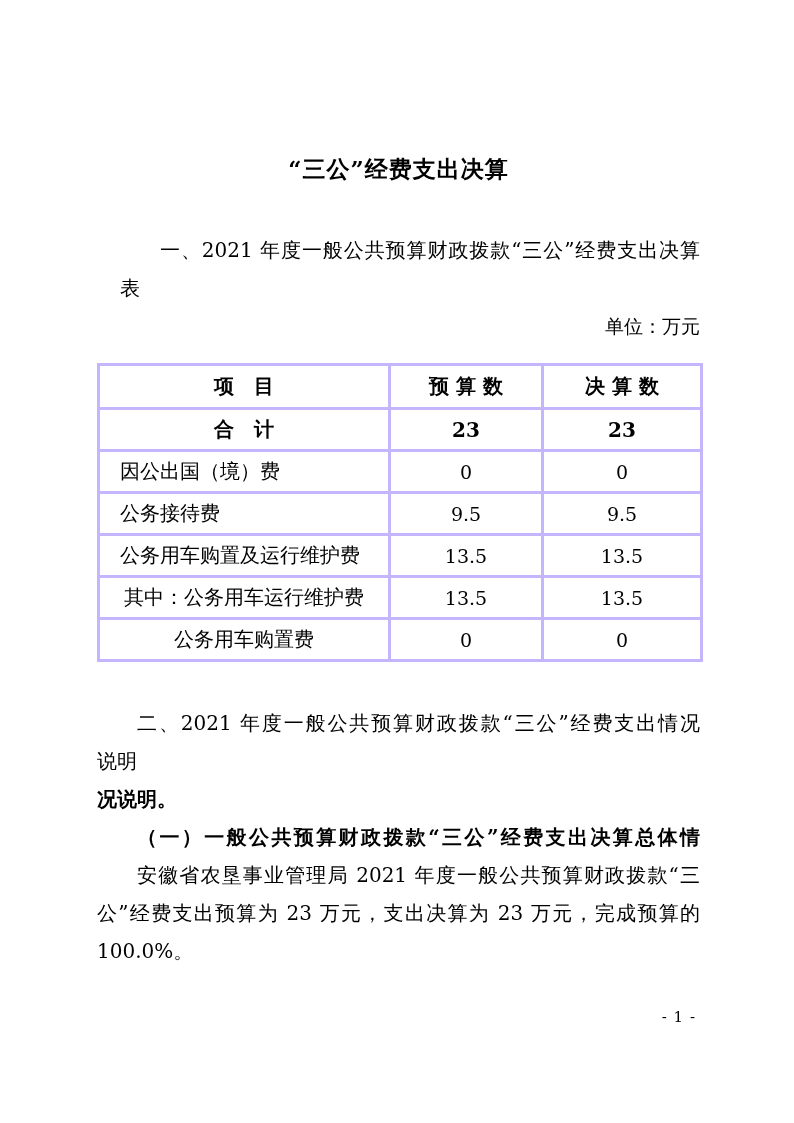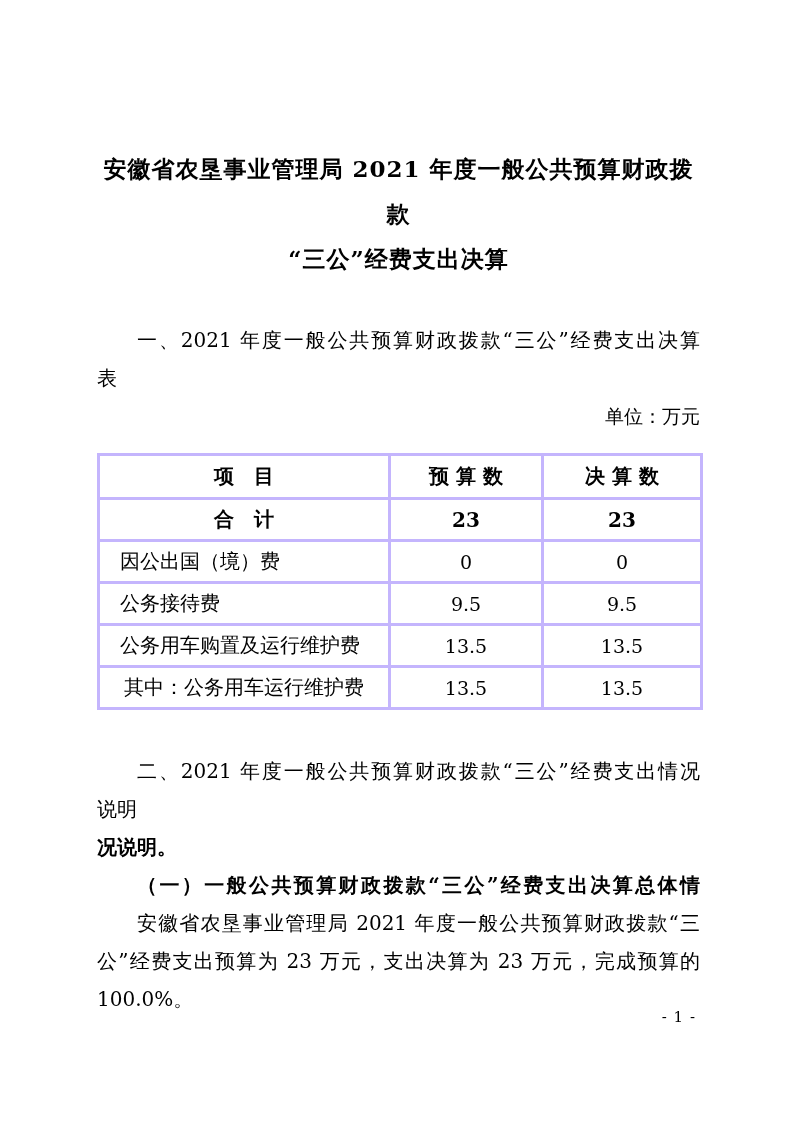--- a/index.html
+++ b/index.html
@@ -18,21 +18,21 @@
     text-align: center;
     font-weight: bold;
     font-size: 23px;
     line-height: 45px;
     letter-spacing: 1px;
   }
   .para { font-size: 20px; line-height: 38px; }
   .line { min-height: 38px; }
   .jline { text-align: justify; text-align-last: justify; }
   .indent { text-indent: 2em; }
-  .sec-one { margin-top: 40px; }
+  .sec-one { margin-top: 40px; margin-left: 23px; }
   .unit-line {
     font-size: 19px;
     line-height: 38px;
     text-align: right;
   }
   table.budget-table {
     border-collapse: collapse;
     width: 603px;
     margin-top: 18px;
     border: 2px solid #000;
@@ -62,21 +62,20 @@
     font-size: 15px;
     letter-spacing: 1px;
   }
 </style>
 </head>
 <body>
 
 <div class="page">
 
   <div class="doc-title">
-    <div class="line">安徽省农垦事业管理局 2021 年度一般公共预算财政拨款</div>
     <div class="line">“三公”经费支出决算</div>
   </div>
 
   <div class="para sec-one">
     <div class="line jline indent">一、2021 年度一般公共预算财政拨款“三公”经费支出决算</div>
     <div class="line">表</div>
   </div>
 
   <div class="unit-line">单位：万元</div>
 
@@ -112,20 +111,25 @@
       <tr>
         <td class="item item-left">公务用车购置及运行维护费</td>
         <td>13.5</td>
         <td>13.5</td>
       </tr>
       <tr>
         <td class="item">其中：公务用车运行维护费</td>
         <td>13.5</td>
         <td>13.5</td>
       </tr>
+      <tr>
+        <td class="item">公务用车购置费</td>
+        <td>0</td>
+        <td>0</td>
+      </tr>
     </tbody>
   </table>
 
   <div class="para sec-two">
     <div class="line jline indent">二、2021 年度一般公共预算财政拨款“三公”经费支出情况</div>
     <div class="line">说明</div>
   </div>
 
   <div class="para bold-para">
     <div class="line">况说明。</div>

